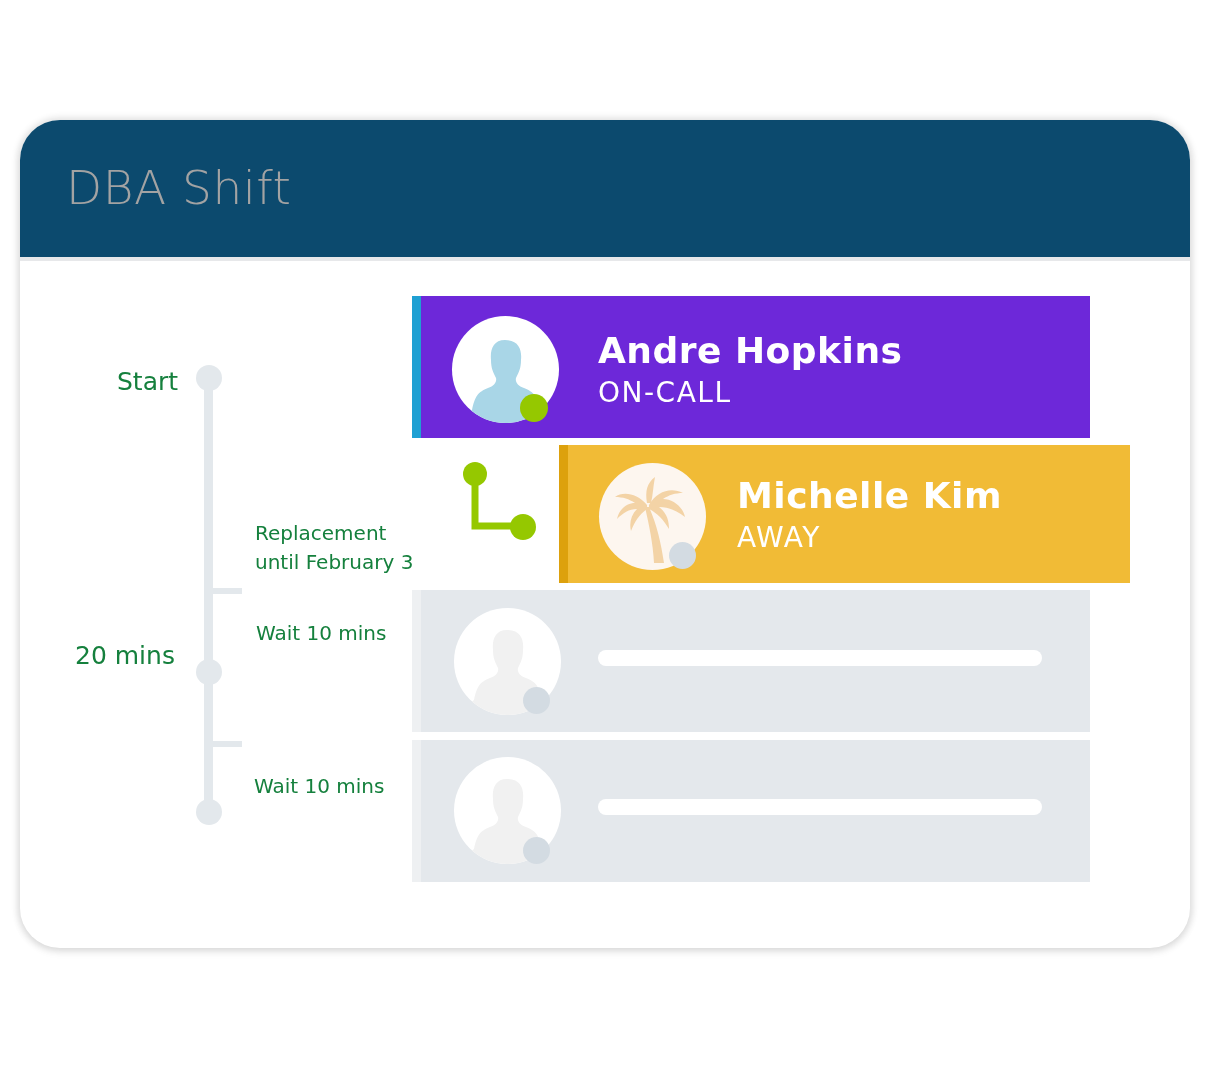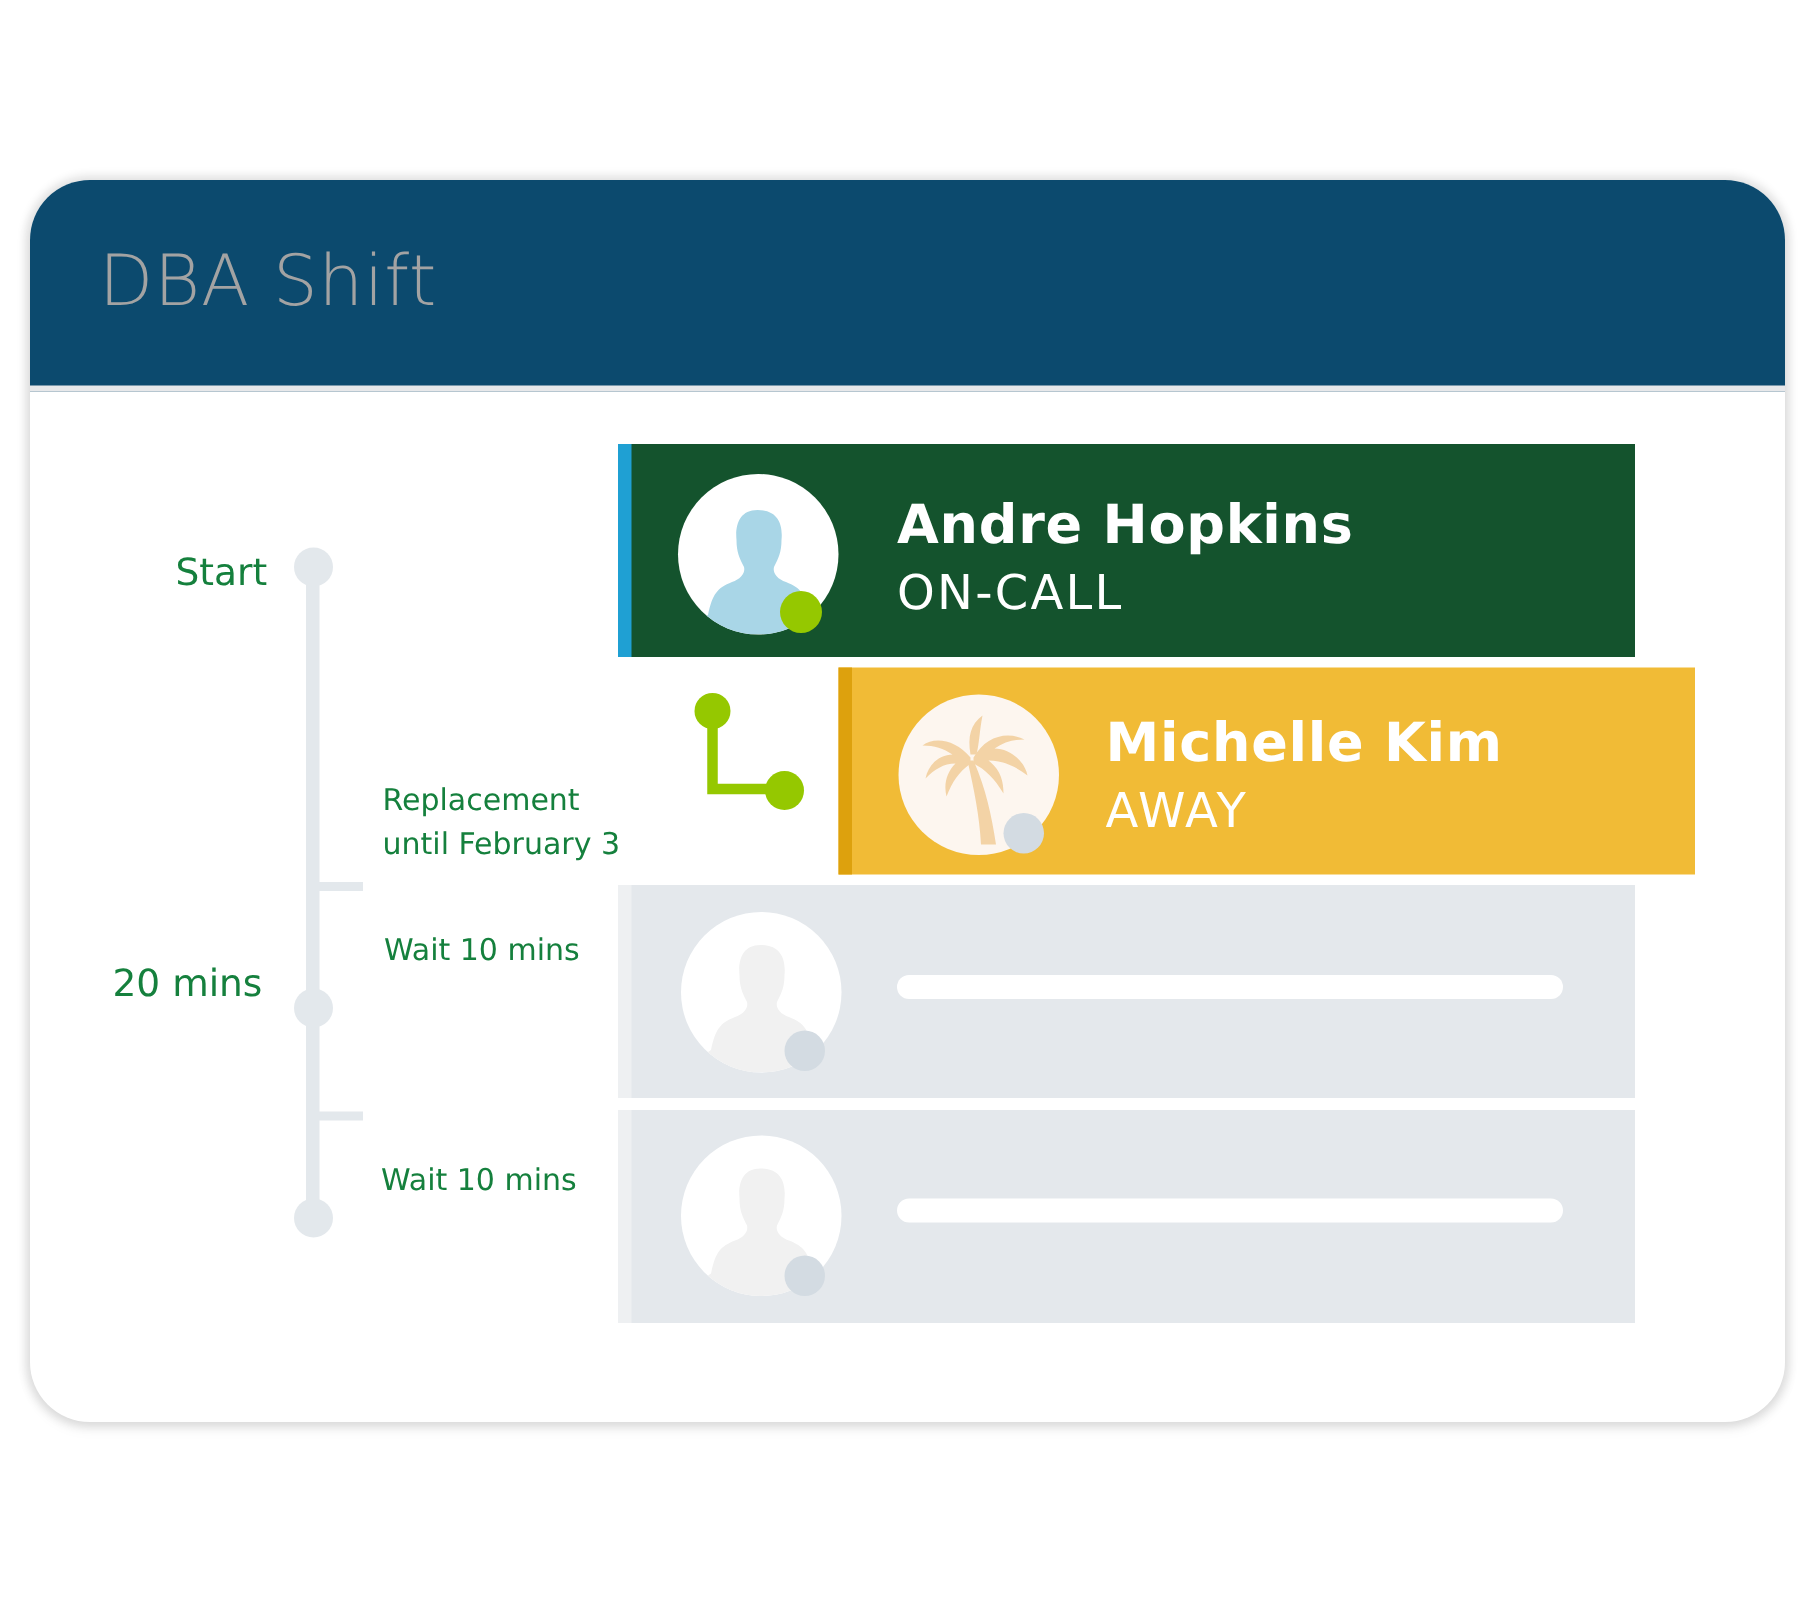--- a/index.html
+++ b/index.html
@@ -23,21 +23,21 @@
   .node { position:absolute; width:26px; height:26px; border-radius:50%; background:#e3e8ec; }
   .tl-label { position:absolute; color:#15803d; font-family:"DejaVu Sans", sans-serif; }
   .big-label { font-size:25px; }
   .small-label { font-size:20px; line-height:29px;margin-top:44px; }
 
   .row { position:absolute; }
   .row .stripe { position:absolute; left:0; top:0; width:9px; height:100%; }
   .avatar { position:absolute; border-radius:50%; overflow:hidden; }
   .status-dot { position:absolute; border-radius:50%; }
   .name { position:absolute; color:#ffffff; font-weight:bold; font-size:36px; font-family:"DejaVu Sans", sans-serif; letter-spacing:0.5px; }
-  .status { position:absolute; color:#ffffff; font-size:32px; font-family:"DejaVu Sans", sans-serif; letter-spacing:1.5px; }
+  .status { position:absolute; color:#ffffff; font-size:28px; font-family:"DejaVu Sans", sans-serif; letter-spacing:1.5px; }
   .placeholder-bar { position:absolute; height:16px; background:#ffffff; border-radius:8px; }
 </style>
 </head>
 <body>
 
 <div class="card">
   <div class="card-header">
     <div class="card-title">DBA Shift</div>
   </div>
 </div>
@@ -59,21 +59,21 @@
   <div class="tl-label small-label" style="left:256px; top:575px;">Wait 10 mins</div>
   <div class="tl-label small-label" style="left:254px; top:728px;">Wait 10 mins</div>
 </div>
 
 <svg class="abs" style="left:458px; top:460px;" width="84" height="84" viewBox="0 0 84 84">
   <path d="M17 14 L17 66 L64 66" fill="none" stroke="#95c800" stroke-width="7"></path>
   <circle cx="17" cy="14" r="12" fill="#95c800"></circle>
   <circle cx="65" cy="67" r="13" fill="#95c800"></circle>
 </svg>
 
-<div class="row" style="left:412px; top:296px; width:678px; height:142px; background:#14532d;">
+<div class="row" style="left:412px; top:296px; width:678px; height:142px; background:#6d28d9;">
   <div class="stripe" style="background:#1fa0d3;"></div>
   <div class="avatar" style="left:40px; top:20px; width:107px; height:107px; background:#ffffff;">
     <svg width="107" height="107" viewBox="0 0 107 107">
       <path d="M53 24 c-12 0 -15 10 -14 20 c0 8 2 12 5 18 c1 4 -2 8 -8 10 c-10 4 -13 8 -16 22 L-2 107 L110 107 L88 94 c-3 -14 -6 -18 -16 -22 c-6 -2 -9 -6 -8 -10 c3 -6 5 -10 5 -18 c1 -10 -2 -20 -16 -20 z" fill="#a9d6e7"></path>
     </svg>
   </div>
   <div class="status-dot" style="left:108px; top:98px; width:28px; height:28px; background:#95c800;"></div>
   <div class="name" style="left:186px; top:34px;">Andre Hopkins</div>
   <div class="status" style="left:186px; top:80px;">ON-CALL</div>
 </div>

